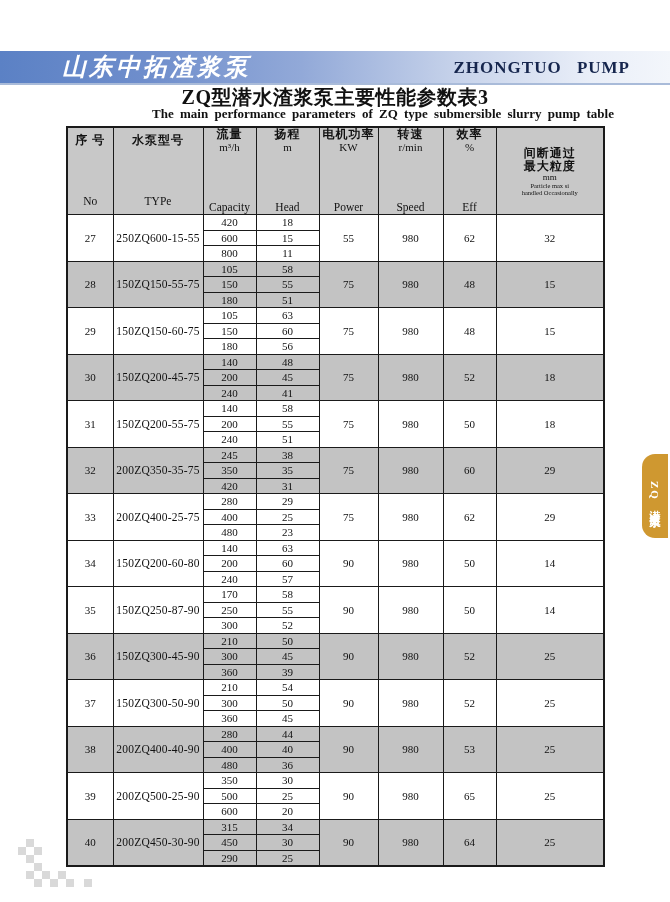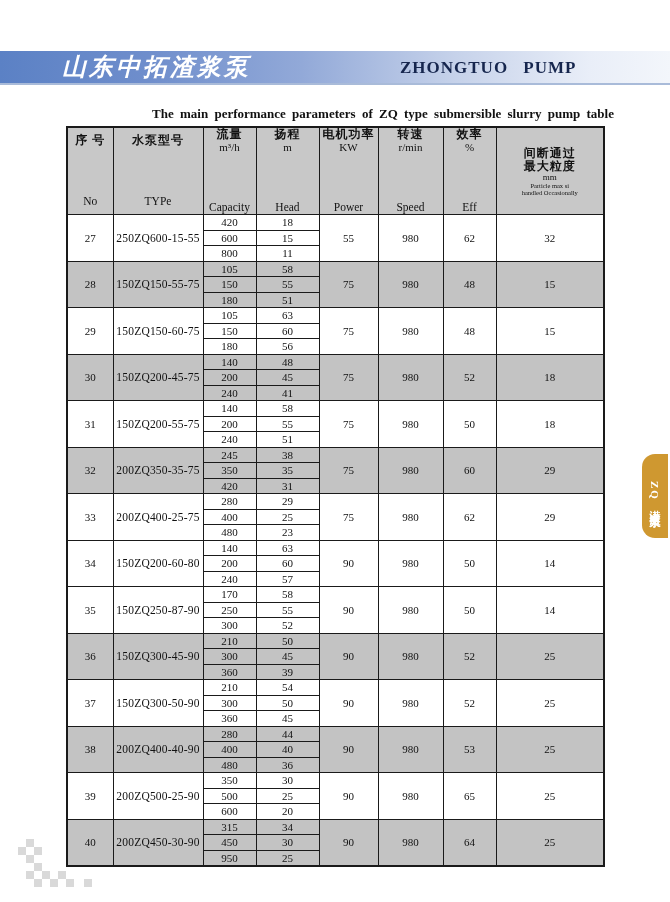--- a/index.html
+++ b/index.html
@@ -13,21 +13,21 @@
     background:linear-gradient(90deg,#5b81c5 0%,#6f8ecc 22%,#92a9d8 45%,#c6d2ea 68%,#e9eef8 88%,#f3f6fb 100%);
     border-bottom:2px solid #a9bbd9;
   }
   .logo-cn {
     position:absolute; left:62px; top:0; height:32px; line-height:31px;
     font-family:"DejaVu Serif", serif; font-style:italic; font-weight:bold;
     font-size:24px; color:#ffffff; letter-spacing:3px;
   }
   .brand-en {
     position:absolute; left:400px; top:0; width:230px; height:32px; line-height:33px;
-    text-align:left; font-size:17px; font-weight:bold; color:#16264e;
+    text-align:right; font-size:17px; font-weight:bold; color:#16264e;
     letter-spacing:1px; word-spacing:10px;
   }
   
   .title-cn {
     position:absolute; left:0; top:84px; width:670px; text-align:center;
     font-size:20px; font-weight:bold; letter-spacing:0.5px;
   }
   .title-en {
     position:absolute; left:0; top:106px; width:670px; text-align:center;
     font-size:13px; font-weight:bold; word-spacing:3px;margin-left:48px;
@@ -72,20 +72,21 @@
 </head>
 <body>
 
 <div class="page">
 
   <div class="brand-bar">
     <div class="logo-cn">山东中拓渣浆泵</div>
     <div class="brand-en">ZHONGTUO  PUMP</div>
   </div>
 
+  <div class="title-cn">ZQ型潜水渣浆泵主要性能参数表3</div>
   <div class="title-en">The main performance parameters of ZQ type submersible slurry pump table</div>
 
   <table class="perf">
     <colgroup>
       <col style="width:46px">
         <col style="width:90px">
         <col style="width:53px">
         <col style="width:63px">
       <col style="width:59px">
         <col style="width:65px">
@@ -379,21 +380,21 @@
           <td rowspan="3">90</td>
           <td rowspan="3">980</td>
           <td rowspan="3">64</td>
           <td rowspan="3">25</td>
         </tr>
         <tr class="shaded">
           <td>450</td>
           <td>30</td>
         </tr>
         <tr class="shaded">
-          <td>950</td>
+          <td>290</td>
           <td>25</td>
         </tr>
       </tbody>
   </table>
 
   <div class="side-tab" style="background: rgb(207, 152, 48);">
     <span>ZQ潜水渣浆泵</span>
   </div>
 
 

